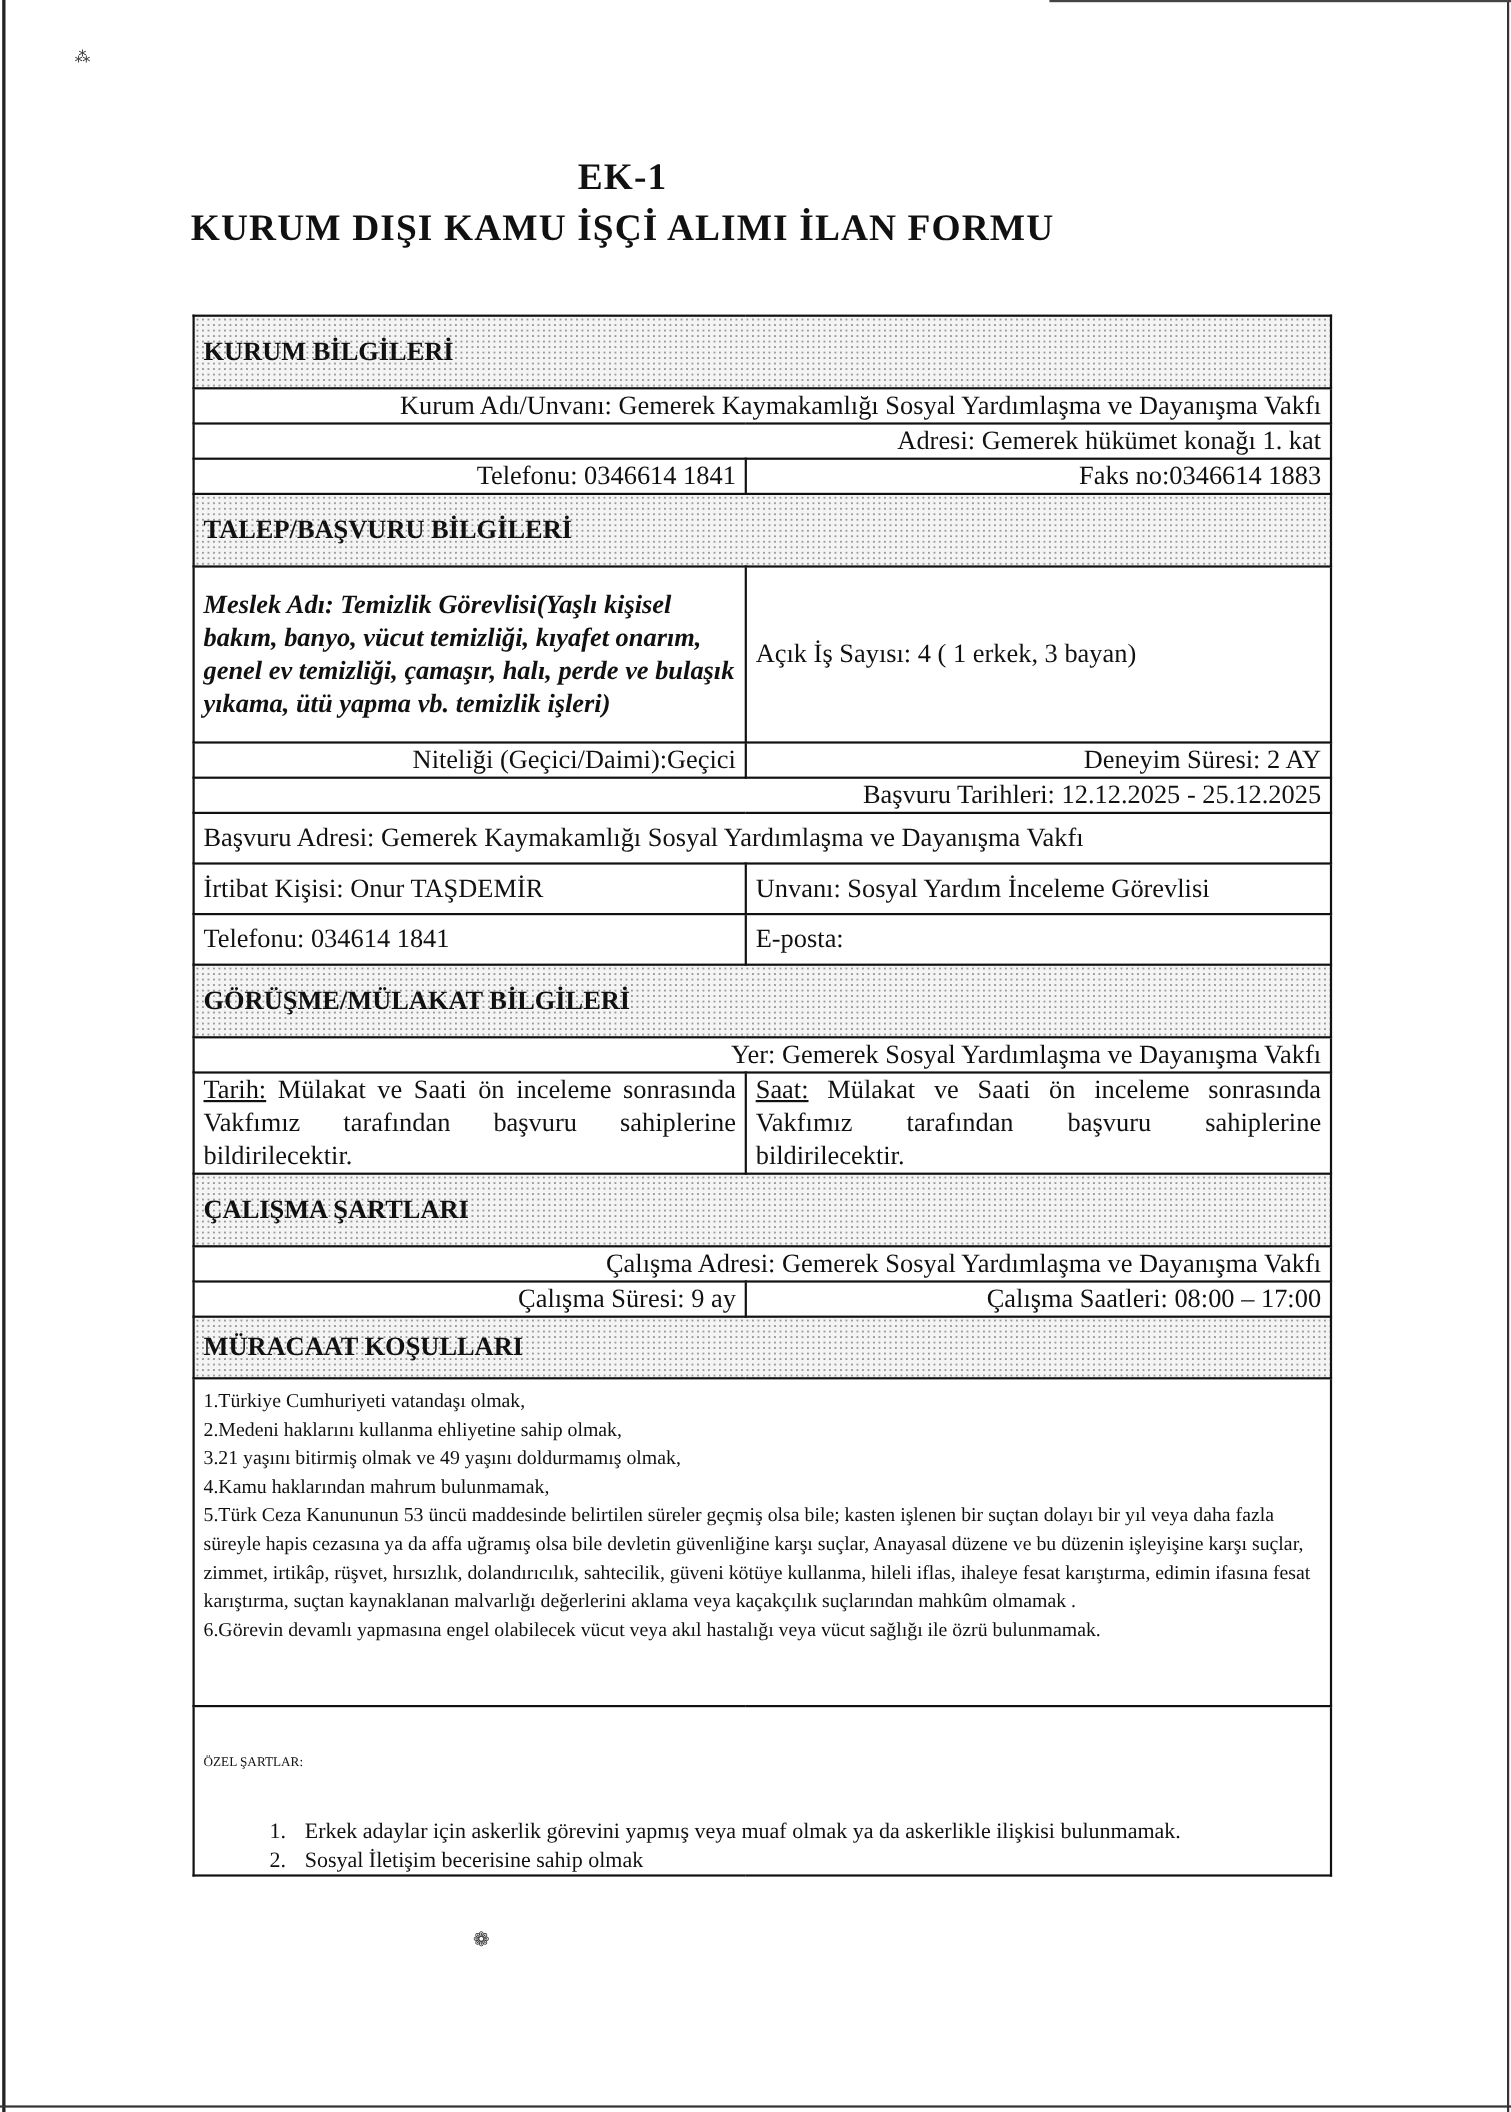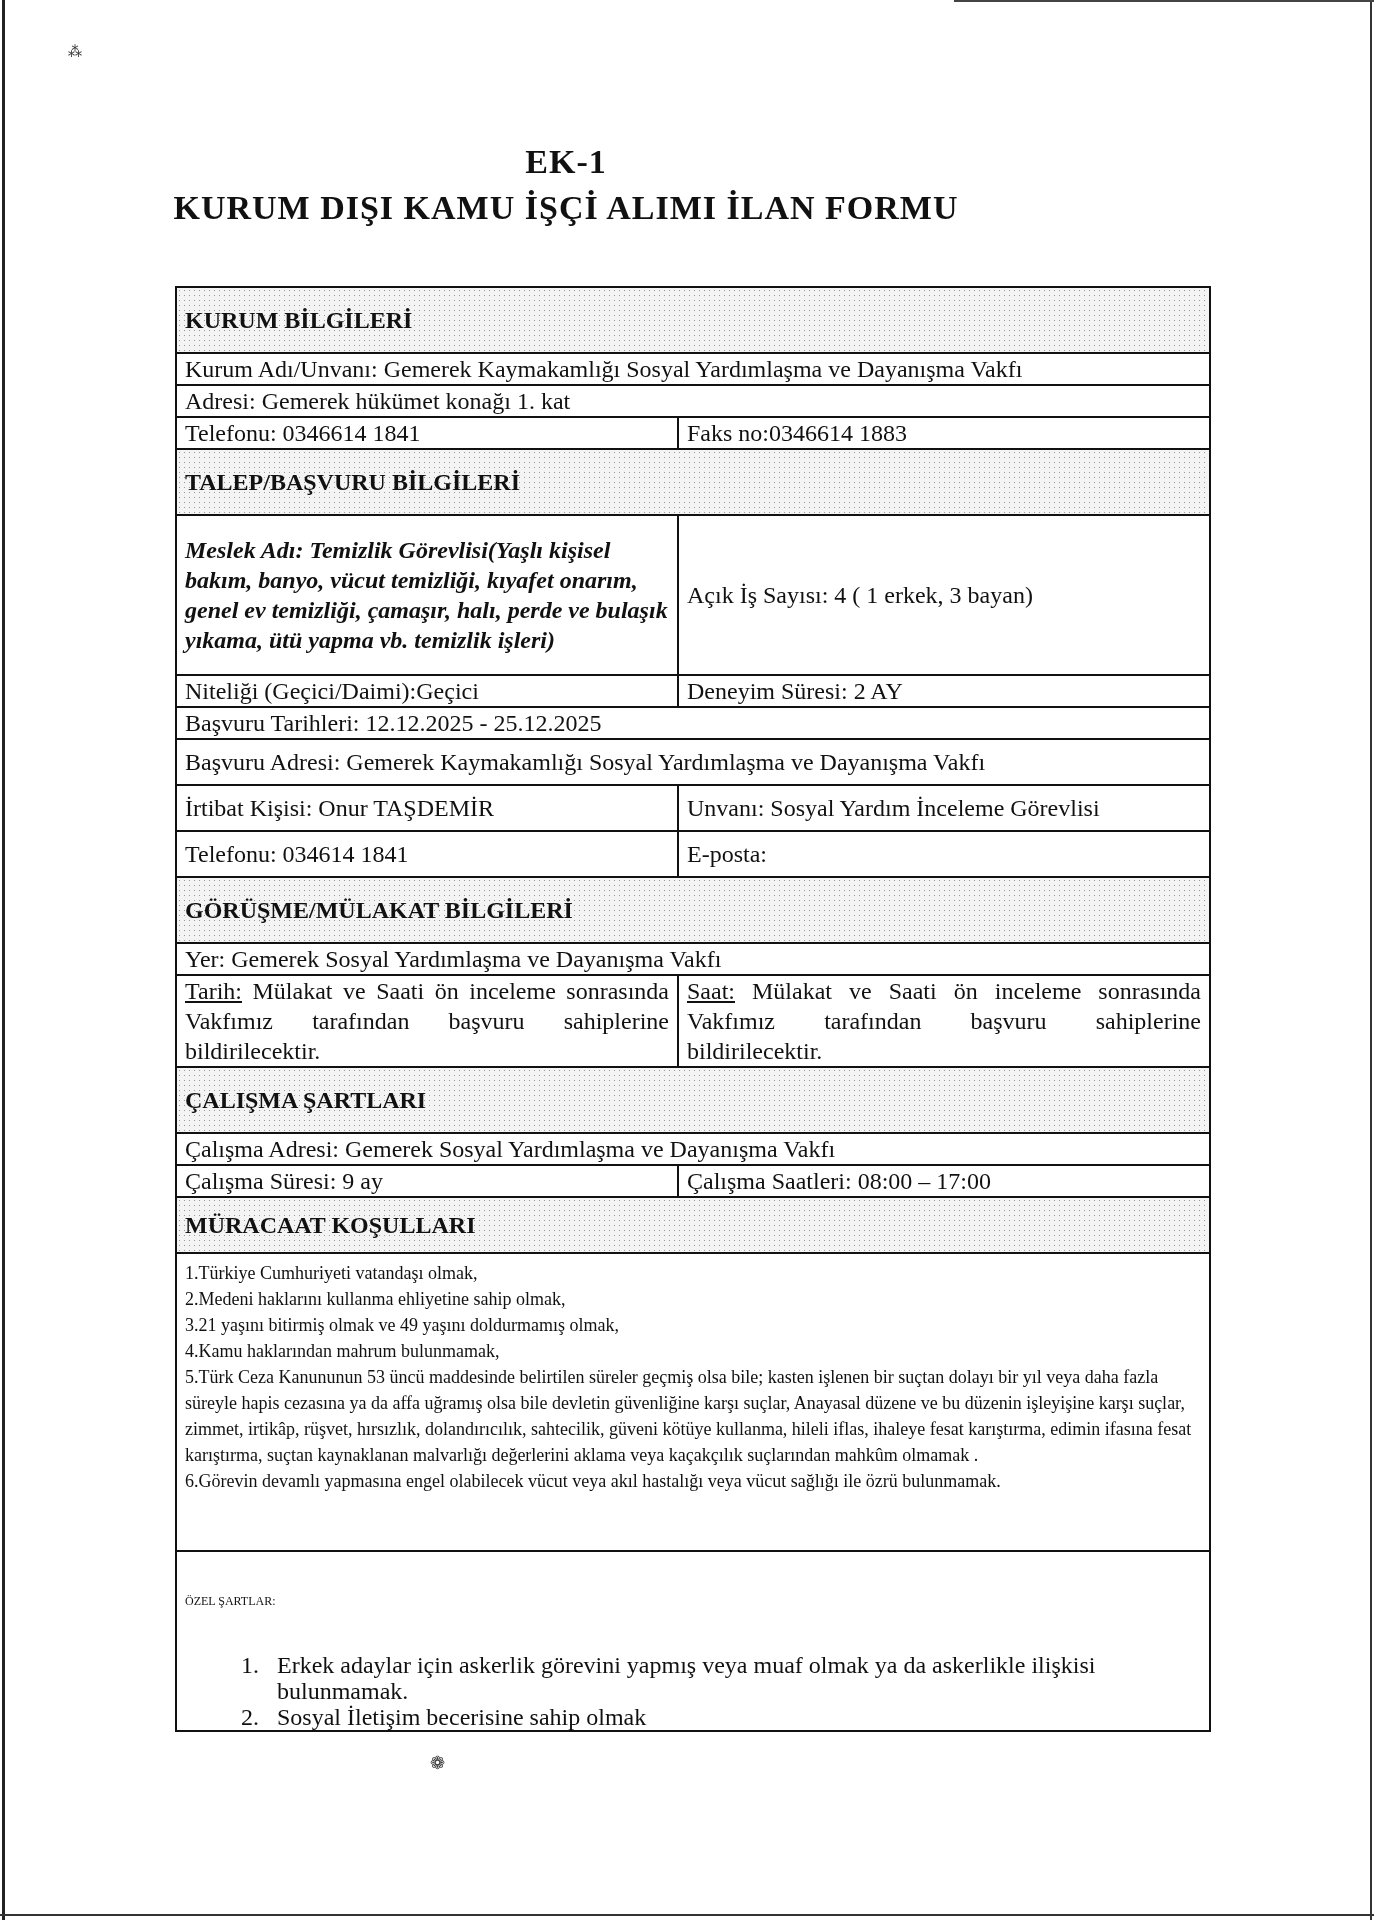--- a/index.html
+++ b/index.html
@@ -22,30 +22,30 @@
     border: 2px solid #111; padding: 0 8px; font-size: 24px; line-height: 30px; vertical-align: middle;
   }
   .col-left { width: 502px; }
   .section td {
     height: 64px; font-weight: bold; font-size: 24px;
     background-color: #f4f4f4;
     background-image: radial-gradient(#999 0.7px, transparent 0.8px);
     background-size: 5px 5px;
   }
   .section td span { background: transparent; }
-  .row-sm td { height: 30px; }
+  .row-sm td { height: 30px; text-align: right; }
   .row-md td { height: 44px; }
   .italic-bold { font-style: italic; font-weight: bold; font-size: 24px; line-height: 32px; padding-top: 2px; padding-bottom: 2px; }
   .justify { text-align: justify; line-height: 31px; padding-top: 2px; padding-bottom: 2px; }
   .underline { text-decoration: underline; }
   .req-cell { font-size: 18px !important; line-height: 26px !important; vertical-align: top !important; padding-top: 6px !important; height: 290px; }
   .req-item { margin: 0; }
   .special-cell { font-size: 20px !important; line-height: 26px !important; vertical-align: top !important; padding-top: 4px !important; height: 148px; }
   .special-title { font-size: 12px; margin-bottom: 38px; margin-top: 32px; }
-  .special-list { margin: 0; padding-left: 80px; font-size: 24px; line-height: 26px; }
+  .special-list { margin: 0; padding-left: 80px; font-size: 20px; line-height: 26px; }
   .special-list li { padding-left: 12px; }
   .stamp { position: absolute; font-size: 18px; color: #333; }
 </style>
 </head>
 <body>
 
 <div class="page-border-left"></div>
 <div class="page-border-right"></div>
 <div class="page-border-top"></div>
 <div class="page-border-bottom"></div>

